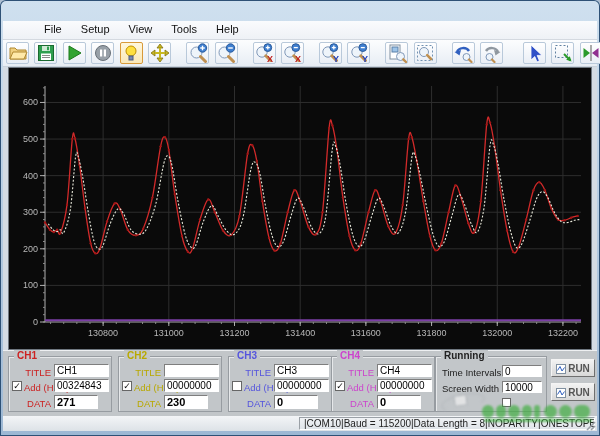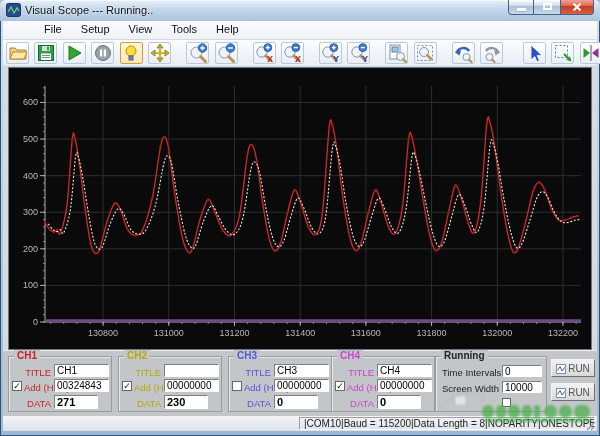--- a/index.html
+++ b/index.html
@@ -57,58 +57,40 @@
   .cb{position:absolute;left:3px;top:24px;width:10px;height:10px;background:#fff;border:1px solid #666;
     font-size:9px;line-height:9px;text-align:center;font-weight:bold;color:#111;}
   .dataval{position:absolute;left:45px;top:38px;width:44px;height:14px;background:#fff;
     border:1px solid;border-color:#7e7e7e #ffffff #ffffff #7e7e7e;font-weight:bold;font-size:11px;padding:0 2px;color:#000;}
   .othersbox{position:absolute;left:432px;top:5px;width:112px;height:56px;border:1px solid #979ca1;box-shadow:inset 1px 1px 0 #e6e8ea;}
   .othersbox .legend{color:#222;}
   .olbl{position:absolute;color:#222;font-size:9.5px;}
   .oinp{position:absolute;left:66px;width:40px;height:12px;background:#fff;border:1px solid;border-color:#7e7e7e #fff #fff #7e7e7e;font-size:10px;padding:0 2px;font-family:"Liberation Sans",sans-serif;}
   .ocb{position:absolute;left:66px;top:41px;width:9px;height:9px;background:#fff;border:1px solid #666;}
   .runbtn{position:absolute;left:548px;width:44px;height:18px;border:1px solid;border-color:#f4f4f4 #6f6f6f #6f6f6f #f4f4f4;
-    background:linear-gradient(#f2f2f2,#d8d8d8);font-size:10px;color:#555;padding:0;text-align:center;}
+    background:linear-gradient(#f2f2f2,#d8d8d8);font-size:10px;color:#555;padding:0;text-align:center;font-weight:bold;}
   .runbtn svg{vertical-align:-2px;margin-right:2px;}
   
   .statusbar{position:absolute;left:0;top:395px;width:100%;height:15px;background:linear-gradient(#f3f5f7,#dde2e7);font-size:10px;color:#222;}
   .spanel{position:absolute;top:1px;height:13px;border:1px solid;border-color:#9aa0a6 #ffffff #ffffff #9aa0a6;padding:0 4px;overflow:hidden;white-space:nowrap;}
   .spanel.left{left:2px;width:292px;margin-top:47px;}
   .spanel.right{left:296px;width:296px;}
   .grip{position:absolute;right:1px;top:3px;width:12px;height:12px;}
   
   .watermark{position:absolute;left:438px;top:391px;width:160px;height:36px;pointer-events:none;filter:blur(1.1px);opacity:.68;}
   .wm-swoosh{position:absolute;left:2px;top:2px;width:46px;height:18px;border:3px solid #b8bcc0;border-radius:50%;transform:rotate(-12deg);border-bottom-color:transparent;opacity:.8;}
   .wm-cube{position:absolute;left:16px;top:4px;width:13px;height:11px;background:#f2f2f2;border:1px solid #9aa0a6;transform:rotate(-8deg);}
   .wm-bubble{position:absolute;top:14px;height:13px;background:#3fae3f;border-radius:6px;}
   .wm-ul{position:absolute;left:46px;top:28px;width:108px;height:3px;background:#3fae3f;border-radius:2px;}
 </style>
 </head>
 <body>
 <div id="stage">
 
 <div class="window">
-  <div class="titlebar">
-    <svg class="app-icon" viewBox="0 0 15 14">
-      <rect x="0.5" y="0.5" width="14" height="13" rx="2" fill="#2a4a8a" stroke="#1a3060"></rect>
-      <polyline points="2,9 5,4 8,10 11,5 13,8" fill="none" stroke="#5fe06f" stroke-width="1.3"></polyline>
-    </svg>
-    <span class="title-text">Visual Scope --- Running..</span>
-    <div class="win-controls">
-      <div class="wc min">
-            <span class="glyph-min"></span>
-          </div>
-      <div class="wc max">
-            <span class="glyph-max"></span>
-          </div>
-      <div class="wc close">
-            <span class="glyph-close"></span>
-          </div>
-    </div>
-  </div>
 
   <div class="client">
 
     <div class="menubar">
       <span class="menu-item">File</span>
       <span class="menu-item">Setup</span>
       <span class="menu-item">View</span>
       <span class="menu-item">Tools</span>
       <span class="menu-item">Help</span>
     </div>

